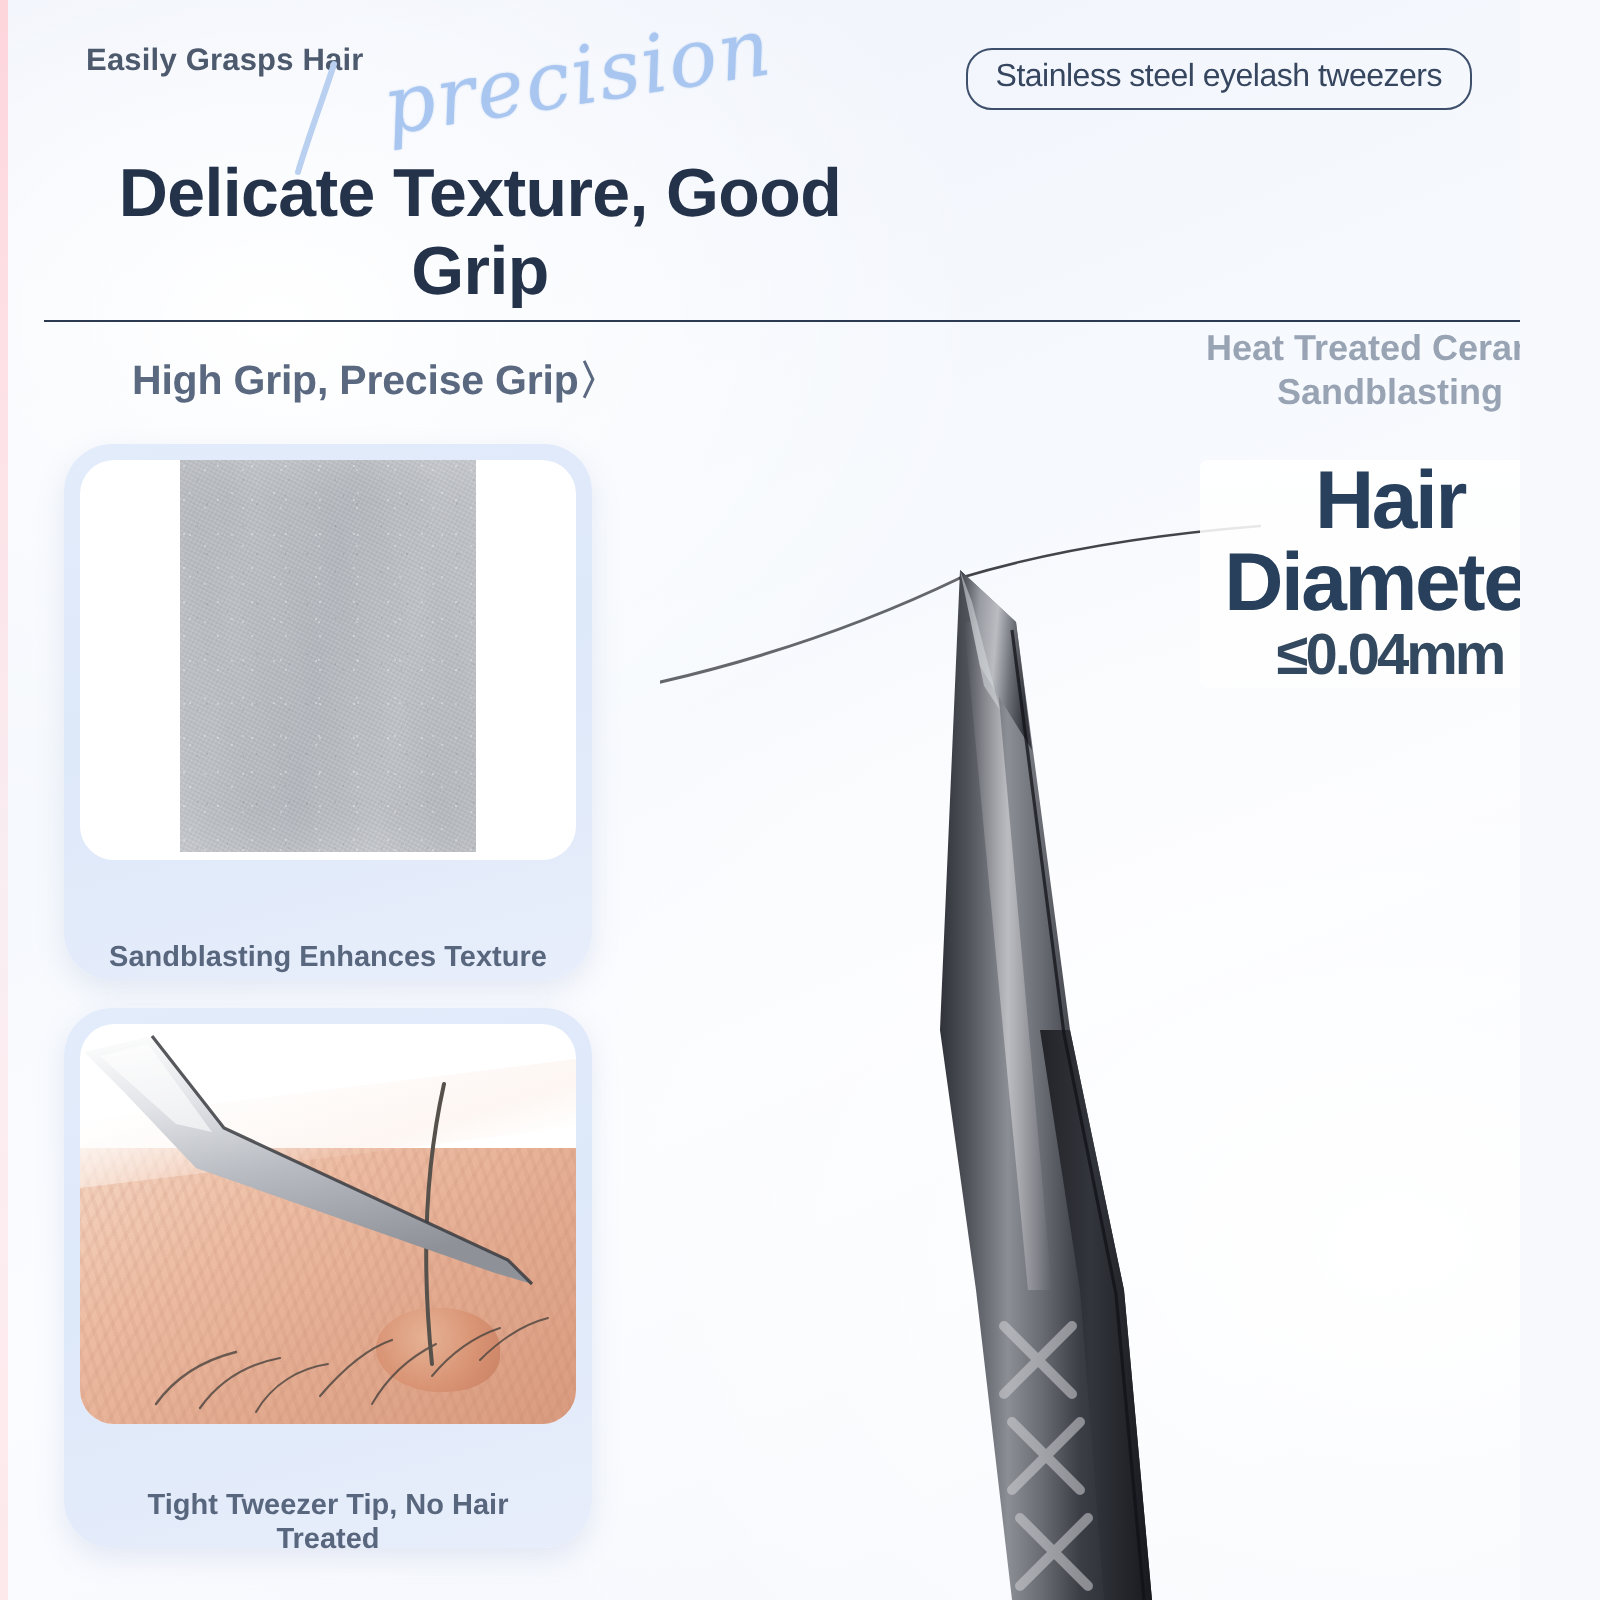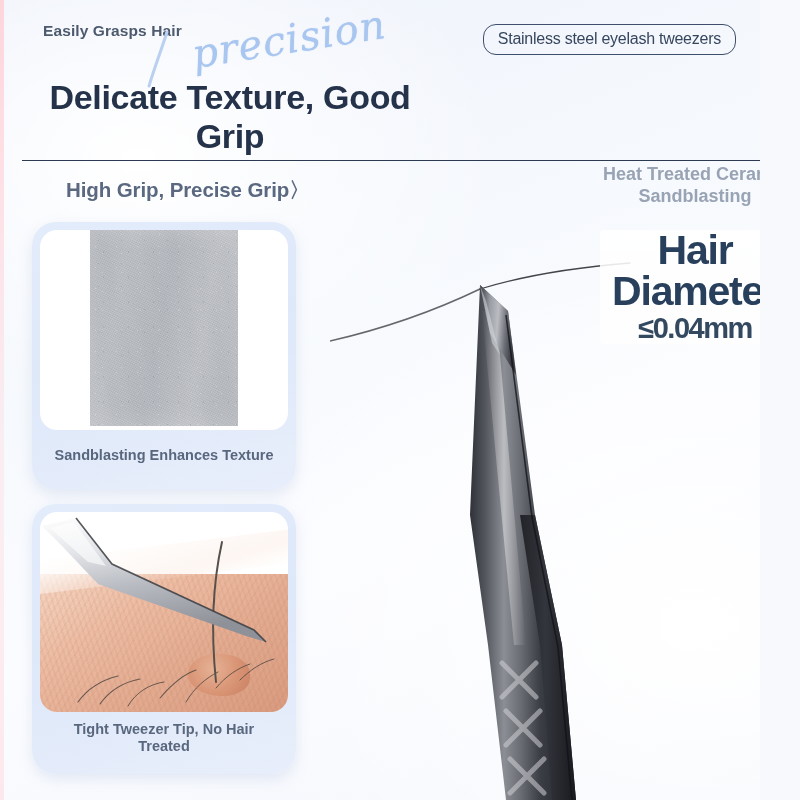--- a/index.html
+++ b/index.html
@@ -35,21 +35,21 @@
     transform:rotate(-9deg);
     letter-spacing:1px;
     text-shadow:0 0 1px rgba(168,198,239,.8);
     white-space:nowrap;
   }
   .script-stroke{
     position:absolute;left:146px;top:30px;width:26px;height:58px;
     pointer-events:none;
   }
   .title{
-    position:absolute;left:20px;top:78px;width:420px;
+    position:absolute;left:30px;top:78px;width:420px;
     font-size:34px;line-height:1.14;font-weight:700;
     color:#24324a;text-align:center;letter-spacing:-.3px;
   }
   .badge{
     position:absolute;right:24px;top:24px;
     padding:5px 14px 6px;
     border:1.3px solid #3d4f6b;border-radius:13px;
     font-size:16px;color:#36465f;white-space:nowrap;
     letter-spacing:-.25px;
   }
@@ -93,21 +93,21 @@
   }
   .card-1{top:222px;height:268px;}
   .card-2{top:504px;height:270px;}
   .card-media{
     position:relative;width:248px;height:200px;
     border-radius:17px;overflow:hidden;background:#ffffff;
   }
   .card-caption{
     height:52px;display:flex;align-items:center;justify-content:center;
     text-align:center;font-size:14.5px;line-height:1.2;font-weight:700;
-    color:#59677e;padding:0 10px;box-sizing:border-box;
+    color:#59677e;padding:0 10px;box-sizing:border-box;margin-top:24px;
   }
 
   
   .plate{
     position:absolute;left:50px;top:0;width:148px;height:196px;
     background:
       repeating-linear-gradient(27deg, rgba(0,0,0,.030) 0 1px, rgba(255,255,255,.030) 1px 2px),
       repeating-linear-gradient(118deg, rgba(0,0,0,.024) 0 1px, rgba(255,255,255,.028) 1px 2px),
       linear-gradient(100deg,#b3b6bb 0%,#bdc0c5 22%,#b6b9bf 48%,#c0c3c8 72%,#b2b5bb 100%);
     box-shadow:inset 0 0 26px rgba(255,255,255,.22);

